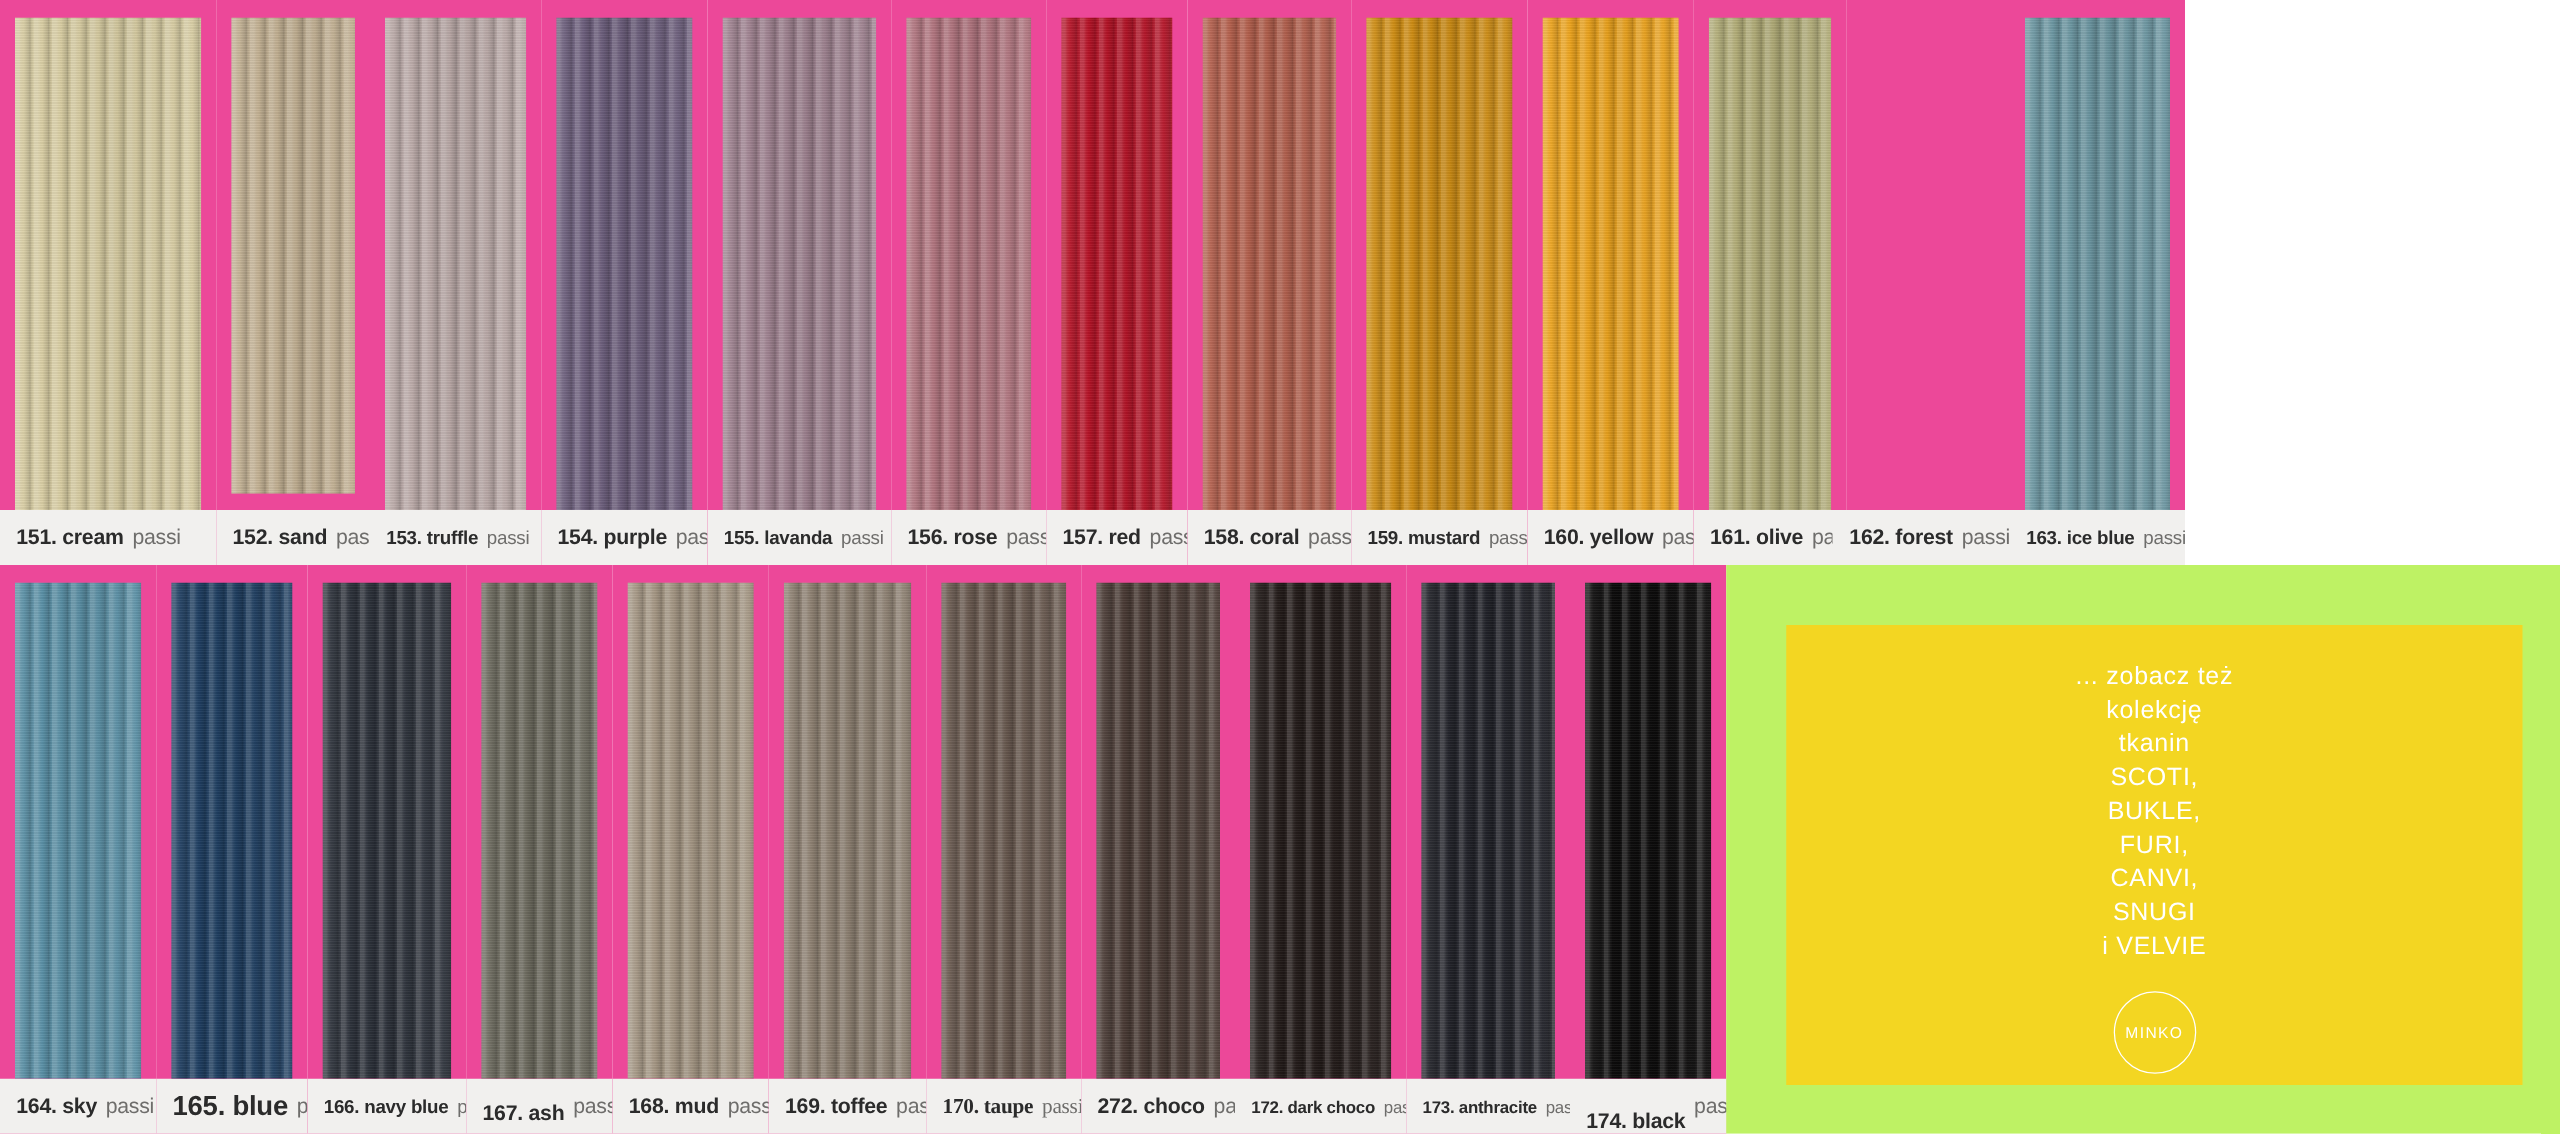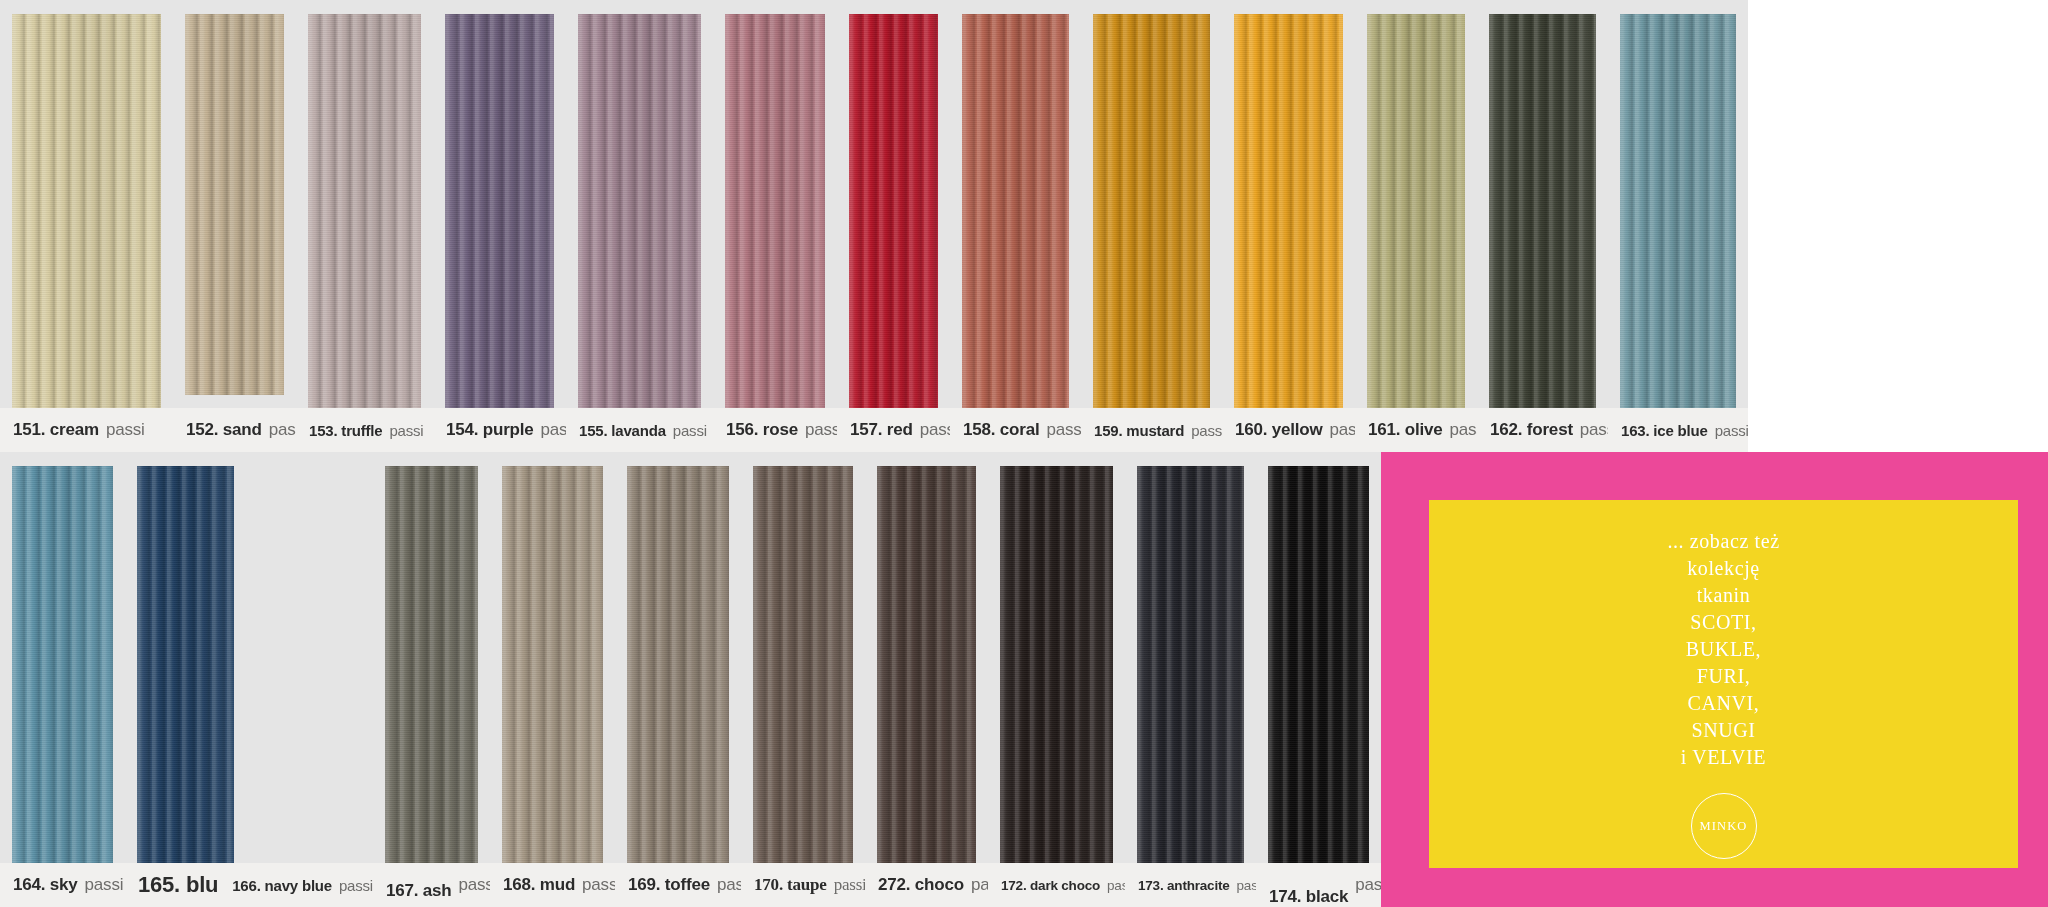--- a/index.html
+++ b/index.html
@@ -25,21 +25,21 @@
     width: 2048px;
     display: flex;
     align-items: flex-start;
   }
 
   #row-1 { top: 0px;   height: 452px; }
   #row-2 { top: 452px; height: 455px; }
 
   .swatch-card {
     position: relative;
-    background: #e5e5e5;
+    background: #ec4899;
     padding: 0;
     flex: 0 0 auto;
     height: 100%;
     display: flex;
     flex-direction: column;
   }
 
   .swatch-card .inner {
     position: relative;
     margin: 14px 12px 0 12px;
@@ -110,24 +110,23 @@
   .caption .suffix {
     font-weight: 400;
     color: #6e6d6b;
     margin-left: 7px;
     letter-spacing: -0.2px;
   }
 
   
   #promo-card {
     position: relative;
-    background: #ec4899;
+    background: #bef264;
     flex: 0 0 auto;
     height: 100%;
-    font-family: Liberation Serif, serif;
   }
   #promo-inner {
     position: absolute;
     left: 48px;
     right: 30px;
     top: 48px;
     bottom: 39px;
     background: #f3d622;
     display: flex;
     flex-direction: column;
@@ -314,21 +313,21 @@
             <div class="ribs"></div>
             <div class="weave"></div>
             <div class="sheen"></div>
           </div>
         </div>
         <div class="caption">
           <span class="code" style="font-size: 17px;">161. olive</span>
           <span class="suffix" style="font-size: 17px;">passi</span>
         </div>
       </div>
-      <div class="swatch-card" style="width: 131px;">
+      <div class="swatch-card" style="width: 131px; align-items: flex-end;">
         <div class="inner">
           <div class="swatch-fabric">
             <div class="base" style="background: rgb(59, 63, 50);"></div>
             <div class="ribs"></div>
             <div class="weave"></div>
             <div class="sheen"></div>
           </div>
         </div>
         <div class="caption">
           <span class="code" style="font-size: 17px;">162. forest</span>
@@ -372,21 +371,21 @@
             <div class="ribs"></div>
             <div class="weave"></div>
             <div class="sheen"></div>
           </div>
         </div>
         <div class="caption">
           <span class="code" style="font-size: 22px;">165. blue</span>
           <span class="suffix" style="font-size: 17px;">passi</span>
         </div>
       </div>
-      <div class="swatch-card" style="width: 127px; align-items: flex-end;">
+      <div class="swatch-card" style="width: 127px;">
         <div class="inner">
           <div class="swatch-fabric">
             <div class="base" style="background: rgb(46, 51, 60);"></div>
             <div class="ribs"></div>
             <div class="weave"></div>
             <div class="sheen"></div>
           </div>
         </div>
         <div class="caption">
           <span class="code" style="font-size: 15px;">166. navy blue</span>

